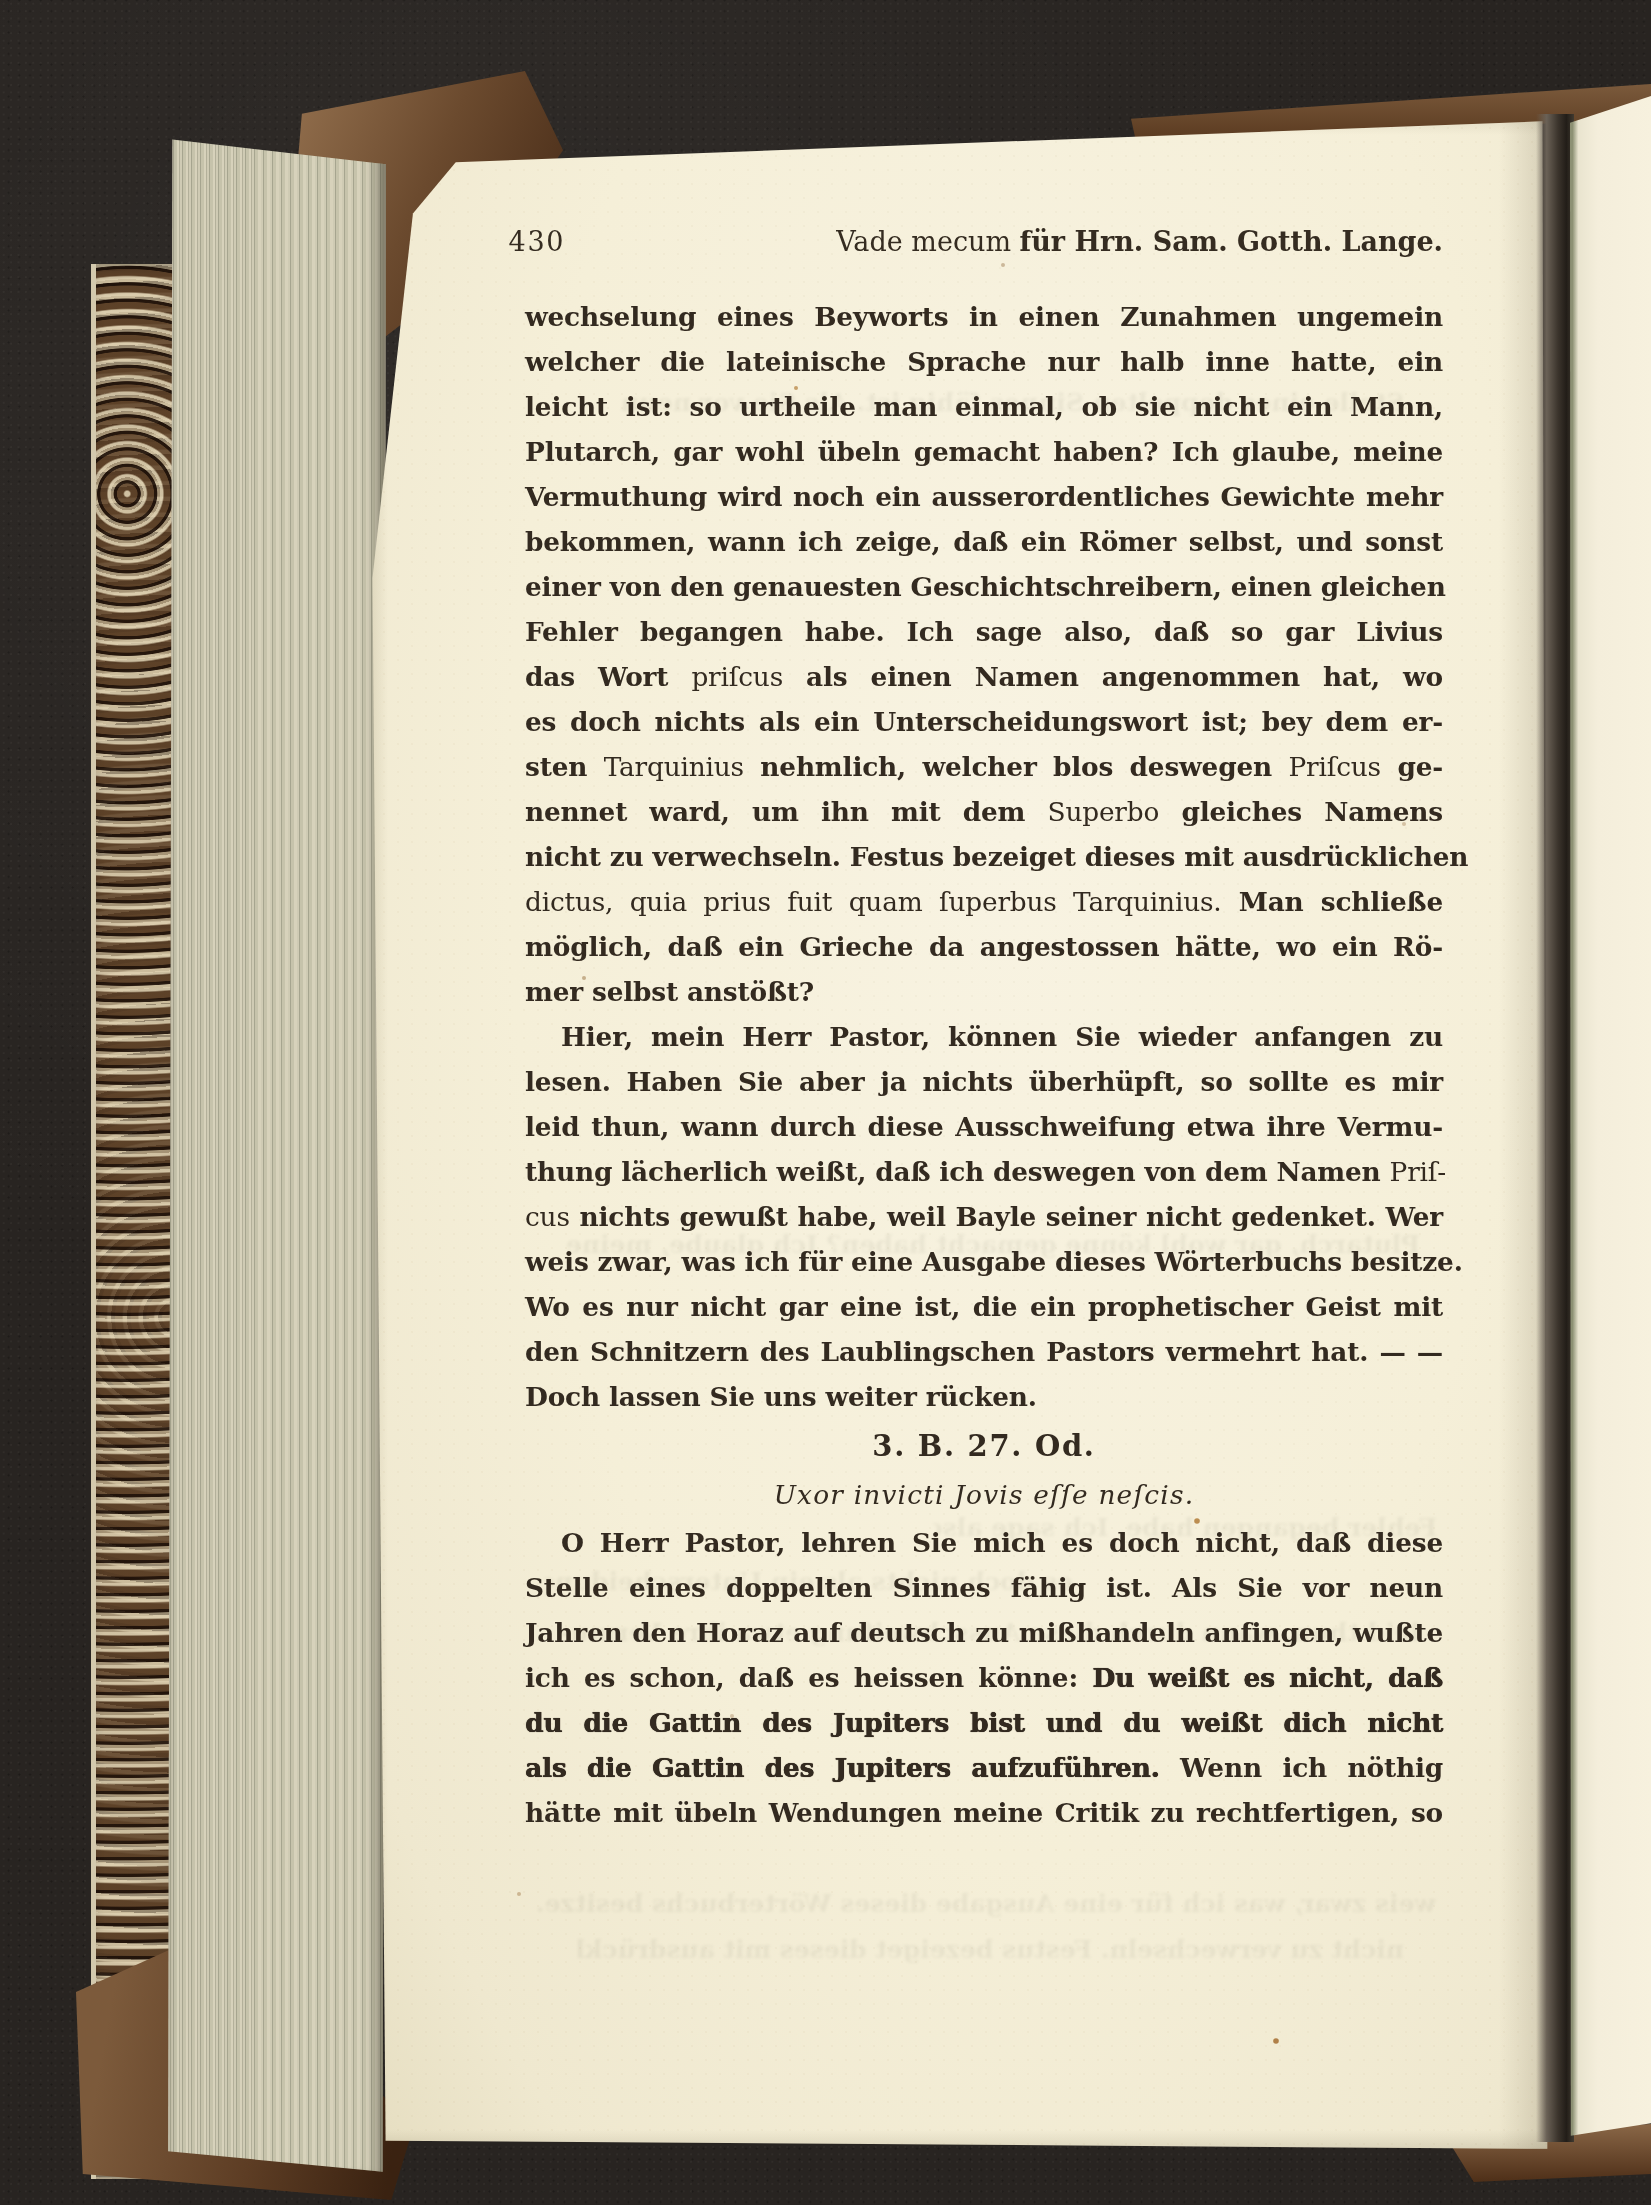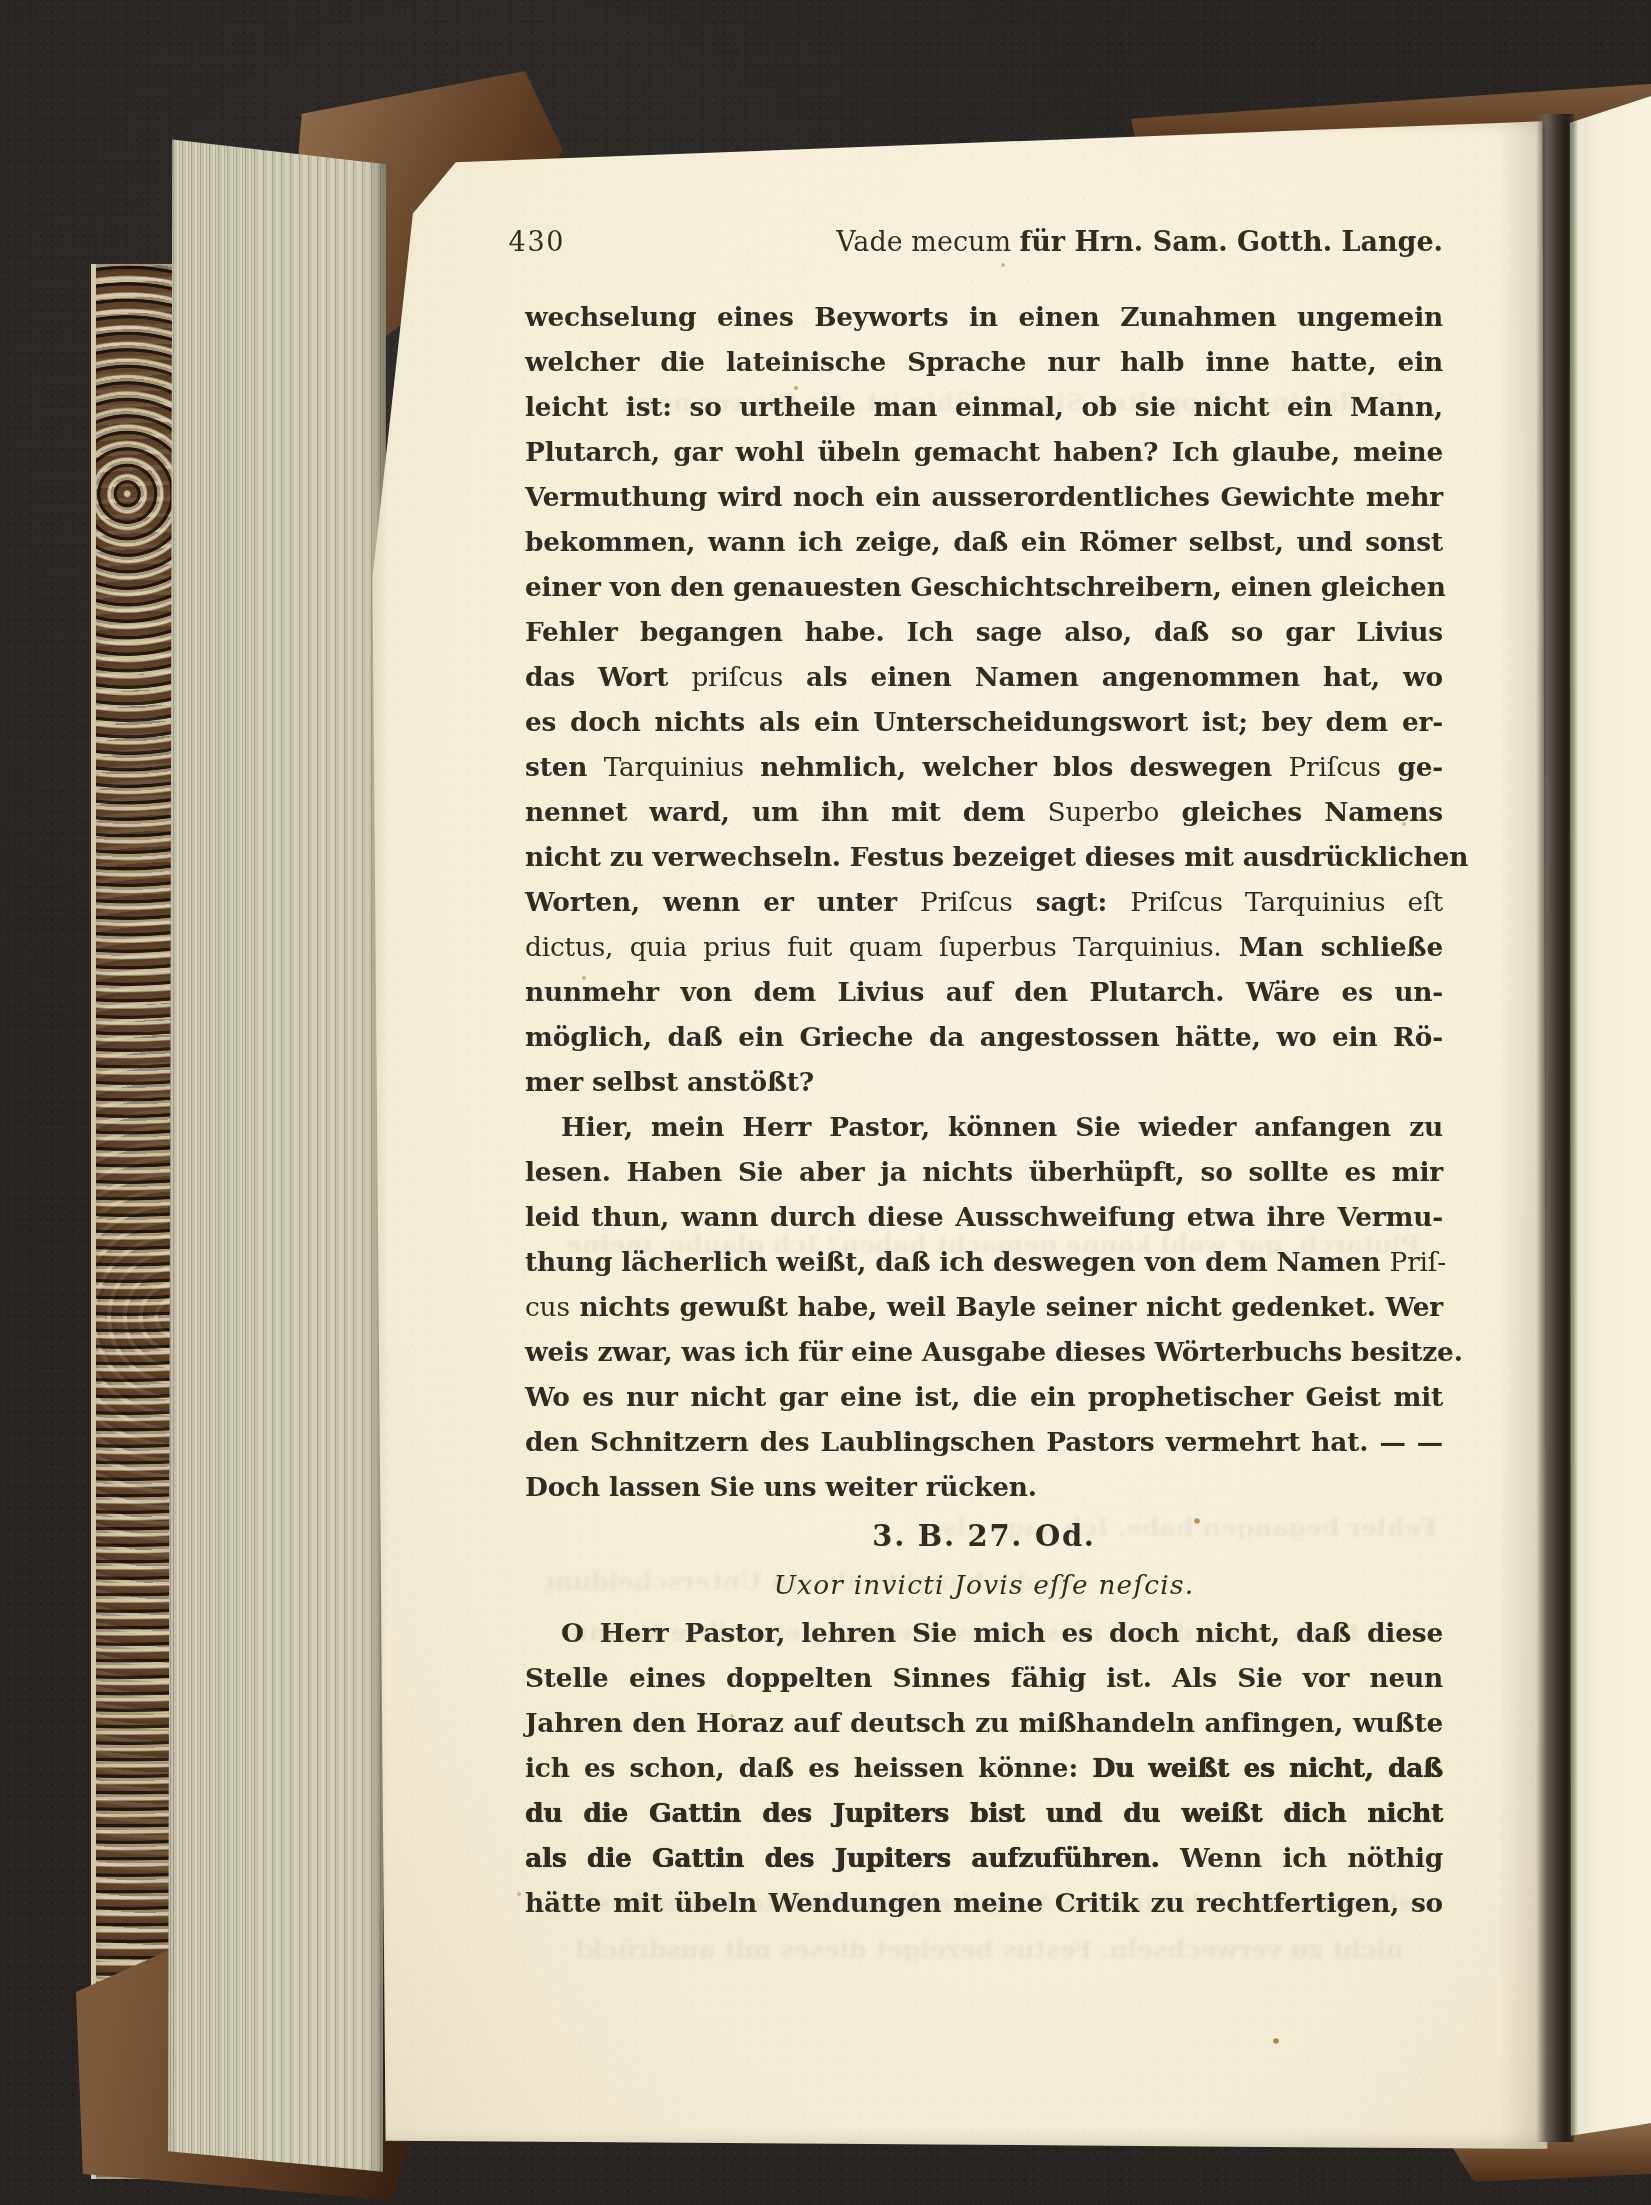--- a/index.html
+++ b/index.html
@@ -138,23 +138,21 @@
         <div class="line"><span class="frak">Plutarch, gar wohl übeln gemacht haben? Ich glaube, meine</span></div>
         <div class="line"><span class="frak">Vermuthung wird noch ein ausserordentliches Gewichte mehr</span></div>
         <div class="line"><span class="frak">bekommen, wann ich zeige, daß ein Römer selbst, und sonst</span></div>
         <div class="line"><span class="frak">einer von den genauesten Geschichtschreibern, einen gleichen</span></div>
         <div class="line"><span class="frak">Fehler begangen habe. Ich sage also, daß so gar Livius</span></div>
         <div class="line"><span class="frak">das Wort </span><span class="ant">priſcus</span><span class="frak"> als einen Namen angenommen hat, wo</span></div>
         <div class="line"><span class="frak">es doch nichts als ein Unterscheidungswort ist; bey dem er-</span></div>
         <div class="line"><span class="frak">sten </span><span class="ant">Tarquinius</span><span class="frak"> nehmlich, welcher blos deswegen </span><span class="ant">Priſcus</span><span class="frak"> ge-</span></div>
         <div class="line"><span class="frak">nennet ward, um ihn mit dem </span><span class="ant">Superbo</span><span class="frak"> gleiches Namens</span></div>
         <div class="line"><span class="frak">nicht zu verwechseln. Festus bezeiget dieses mit ausdrücklichen</span></div>
-        <div class="line"><span class="frak">Worten, wenn er unter </span><span class="ant">Priſcus</span><span class="frak"> sagt: </span><span class="ant">Priſcus Tarquinius eſt</span></div>
         <div class="line"><span class="ant">dictus, quia prius fuit quam ſuperbus Tarquinius.</span><span class="frak"> Man schließe</span></div>
-        <div class="line"><span class="frak">nunmehr von dem Livius auf den Plutarch. Wäre es un-</span></div>
         <div class="line"><span class="frak">möglich, daß ein Grieche da angestossen hätte, wo ein Rö-</span></div>
         <div class="line noj"><span class="frak">mer selbst anstößt?</span></div>
       </div>
     <div>
         <div class="line ind"><span class="frak">Hier, mein Herr Pastor, können Sie wieder anfangen zu</span></div>
         <div class="line"><span class="frak">lesen. Haben Sie aber ja nichts überhüpft, so sollte es mir</span></div>
         <div class="line"><span class="frak">leid thun, wann durch diese Ausschweifung etwa ihre Vermu-</span></div>
         <div class="line"><span class="frak">thung lächerlich weißt, daß ich deswegen von dem Namen </span><span class="ant">Priſ-</span></div>
         <div class="line"><span class="ant">cus</span><span class="frak"> nichts gewußt habe, weil Bayle seiner nicht gedenket. Wer</span></div>
         <div class="line"><span class="frak">weis zwar, was ich für eine Ausgabe dieses Wörterbuchs besitze.</span></div>

